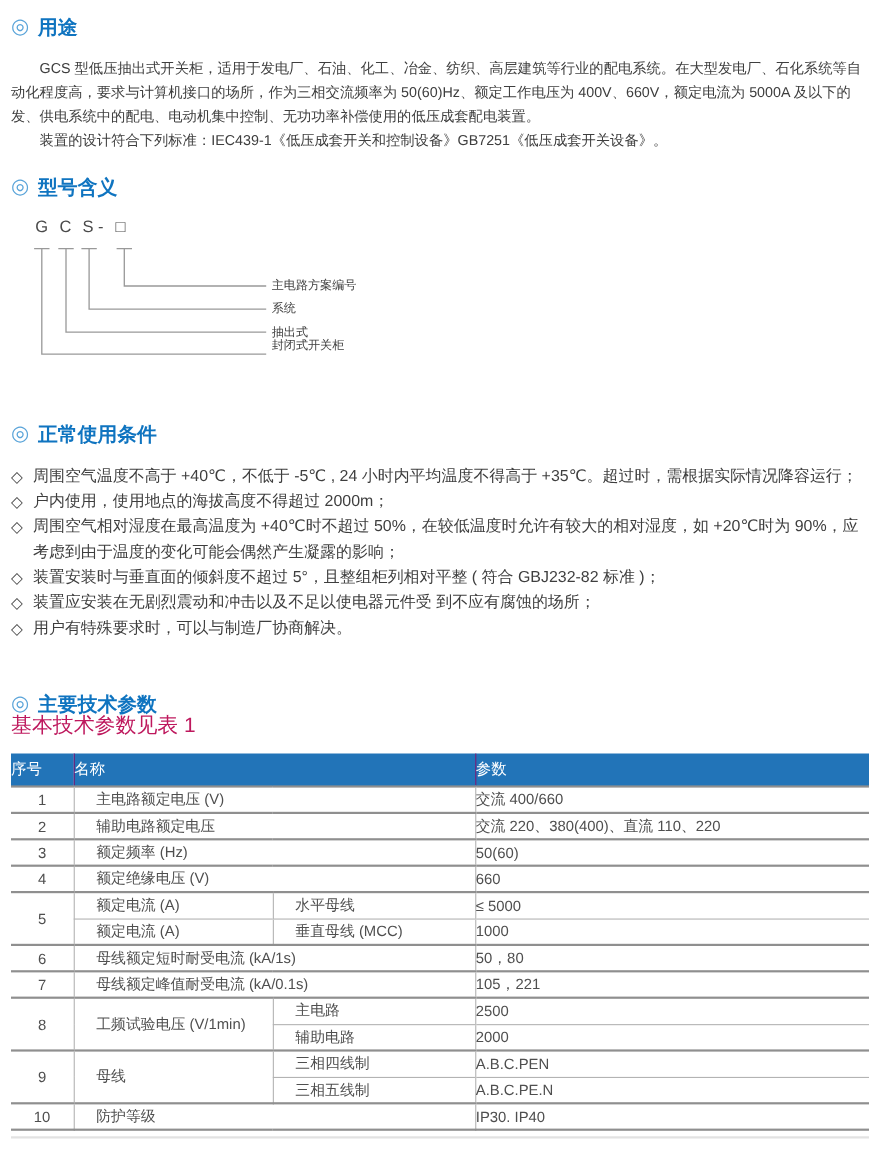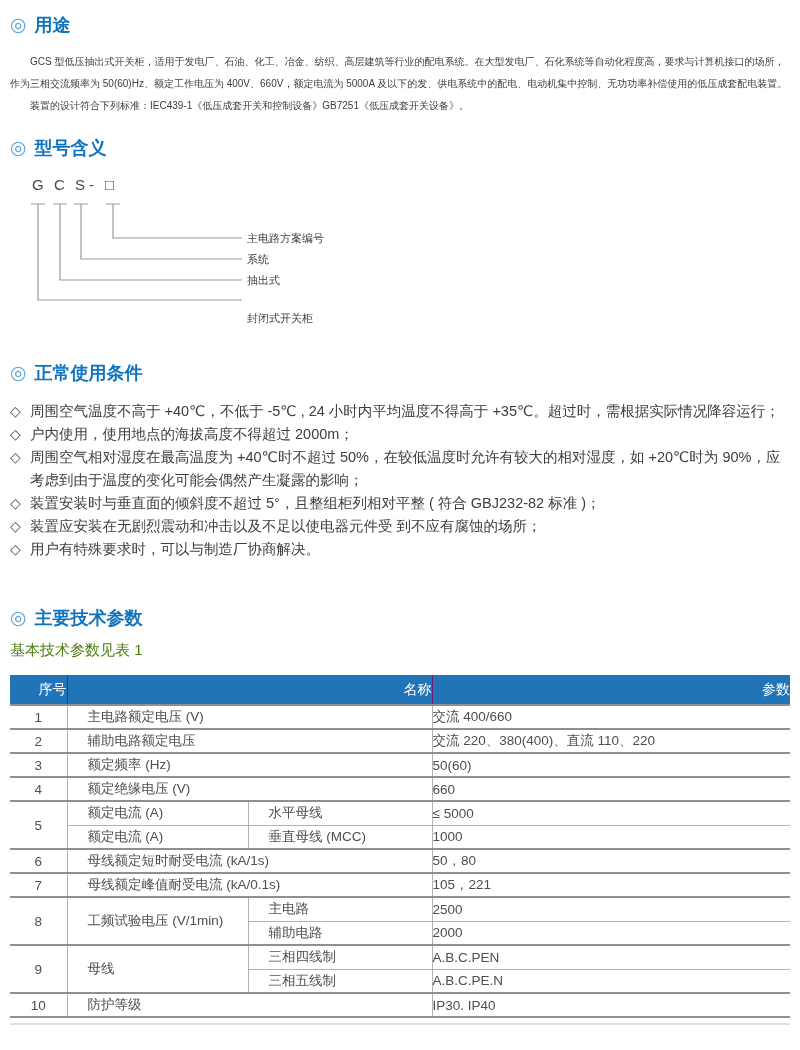--- a/index.html
+++ b/index.html
@@ -20,57 +20,57 @@
   }
   .sec-heading .ring {
     color: #5aa4d9; font-size: 19px; font-weight: normal; line-height: 20px;
   }
   .h-usage { margin-top: 4px; }
   .h-model { margin-top: 20px; }
   .h-cond  { margin-top: 40px; }
   .h-param { margin-top: 46px; }
 
   
-  .usage-block { margin-top: 15px; font-size: 10px; line-height: 22px; color: #3e3e3e; }
+  .usage-block { margin-top: 15px; font-size: 13px; line-height: 22px; color: #3e3e3e; }
   .usage-block p { text-indent: 2em; }
 
   
   .model-diagram { position: relative; width: 770px; height: 150px; margin-top: 13px; }
   .model-letter {
     position: absolute; top: 4px; font-size: 15px; color: #4a4a4a;
     line-height: 18px; letter-spacing: 0;
   }
   .model-label {
     position: absolute; left: 237px; font-size: 11px; color: #3e3e3e; line-height: 18px;
   }
   .model-diagram svg { position: absolute; left: 0; top: 0; }
 
   
   .cond-list { margin-top: 16px; }
   .cond-item { display: flex; font-size: 14.5px; line-height: 23px; color: #3e3e3e; }
   .cond-item .diamond { flex: 0 0 20px; color: #4a4a4a; font-size: 14px; }
   .cond-item .cond-text { flex: 1; }
 
   
-  .param-note { margin-top: 12px; font-size: 15px; color: #4d7c0f; line-height: 17px; }
+  .param-note { font-size: 19px; color: #be185d; line-height: 17px; }
 
   
   table.params {
     margin-top: 17px;
     width: 780px;
     border-collapse: collapse;
     table-layout: fixed;
     font-size: 13.5px;
     color: #4f4f4f;
     border-bottom: 2px solid #8f8f8f;
   }
   table.params thead tr { height: 30px; }
   table.params thead td {
     background: #2274b8; color: #ffffff; font-size: 14px;
-    text-align: right; vertical-align: middle; font-weight: 500;
+    text-align: left; vertical-align: middle; font-weight: 500;
   }
   table.params thead td + td { border-left: 1px solid #701a75; }
   table.params tbody tr { height: 24px; }
   table.params td { vertical-align: middle; }
   td.c-num { text-align: center; }
   td.c-name, td.c-sub { text-align: left; padding-left: 20px; }
   td.c-param { text-align: left; }
   
   td.v-r { border-right: 1px solid #b3b3b3; }
   
@@ -104,21 +104,21 @@
       <path d="M96 32 H110 M103 32 V66 H232" fill="none" stroke="#999999" stroke-width="1.2"></path>
     </svg>
     <span class="model-letter" style="left:22px">G</span>
     <span class="model-letter" style="left:44px">C</span>
     <span class="model-letter" style="left:65px">S</span>
     <span class="model-letter" style="left:79px">-</span>
     <span class="model-letter" style="left:95px">□</span>
     <span class="model-label" style="top:57px">主电路方案编号</span>
     <span class="model-label" style="top:78px">系统</span>
     <span class="model-label" style="top:99px">抽出式</span>
-    <span class="model-label" style="top:137px">封闭式开关柜</span>
+    <span class="model-label" style="top:111px">封闭式开关柜</span>
   </div>
 
   <div class="sec-heading h-cond">
     <span class="ring">◎</span>
     <span>正常使用条件</span>
   </div>
   <div class="cond-list">
     <div class="cond-item">
       <span class="diamond">◇</span>
       <span class="cond-text">周围空气温度不高于 +40℃，不低于 -5℃ , 24 小时内平均温度不得高于 +35℃。超过时，需根据实际情况降容运行；</span>

